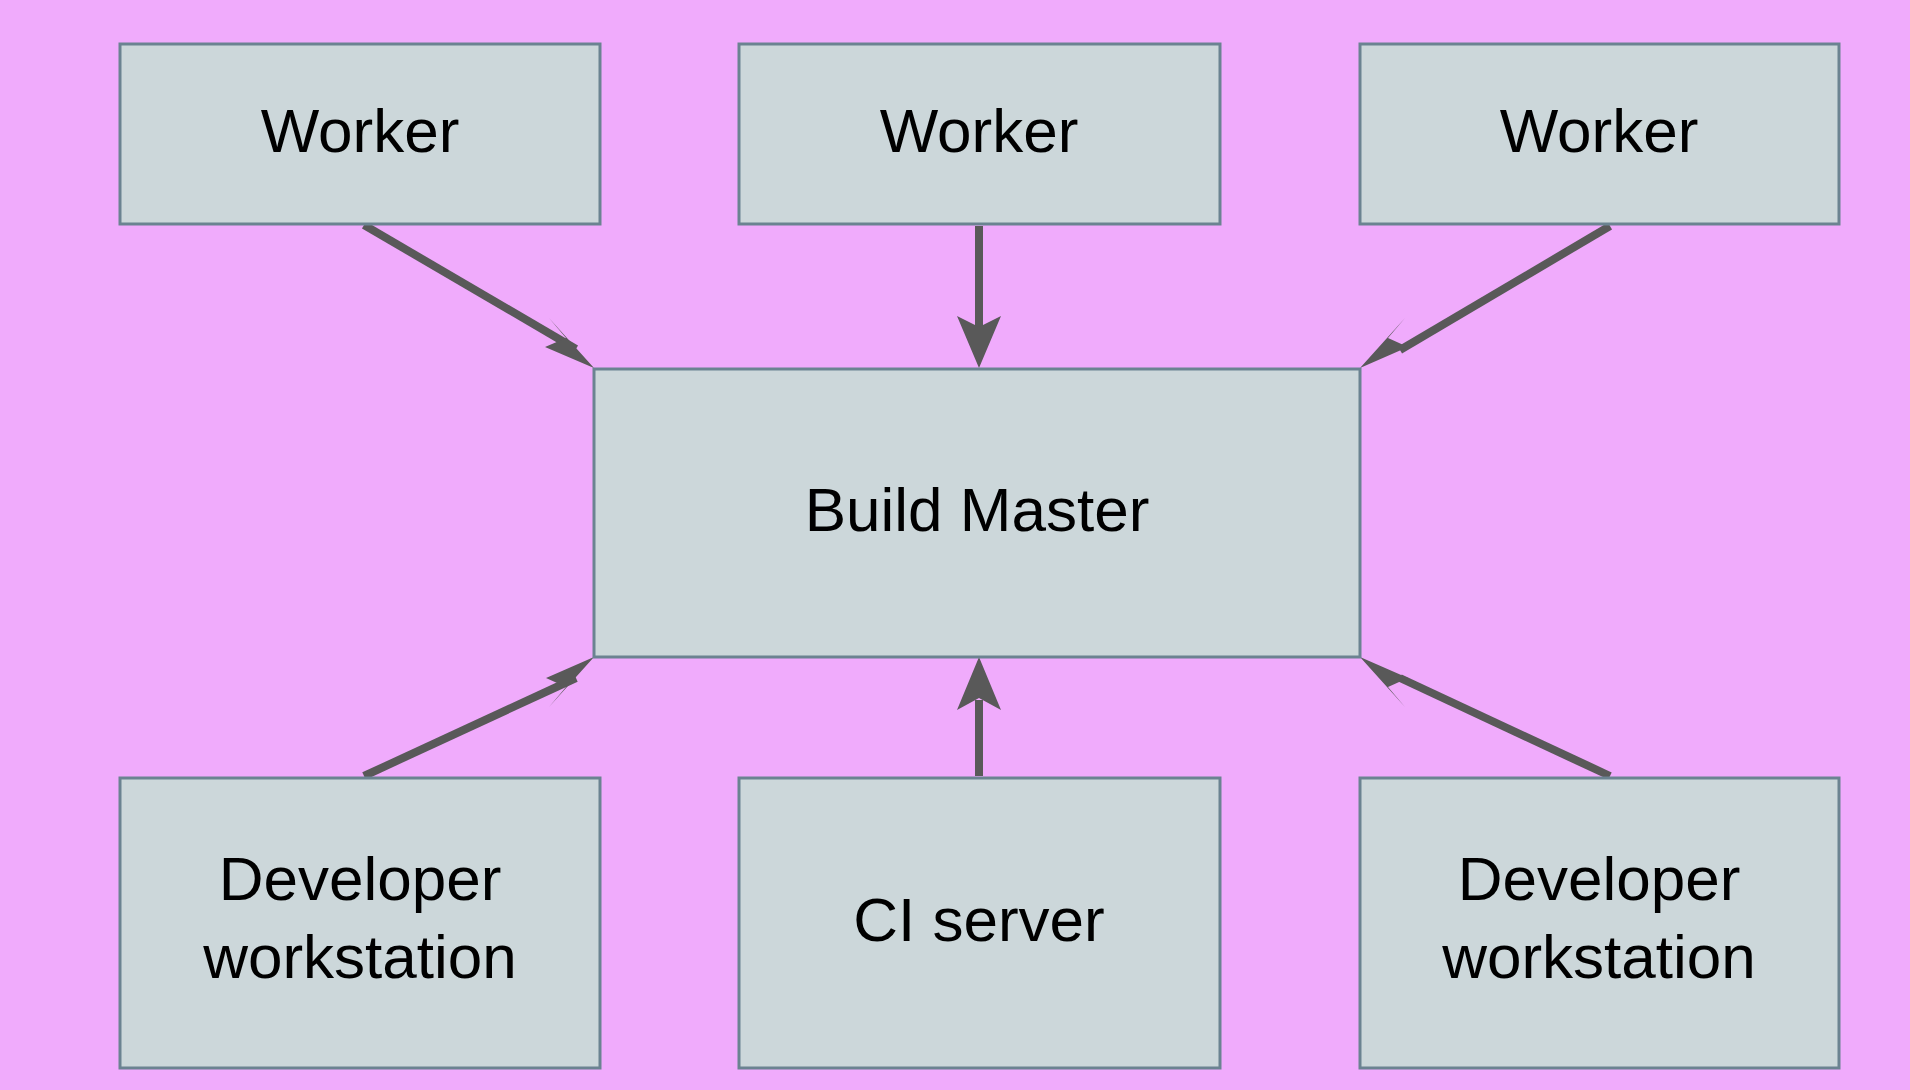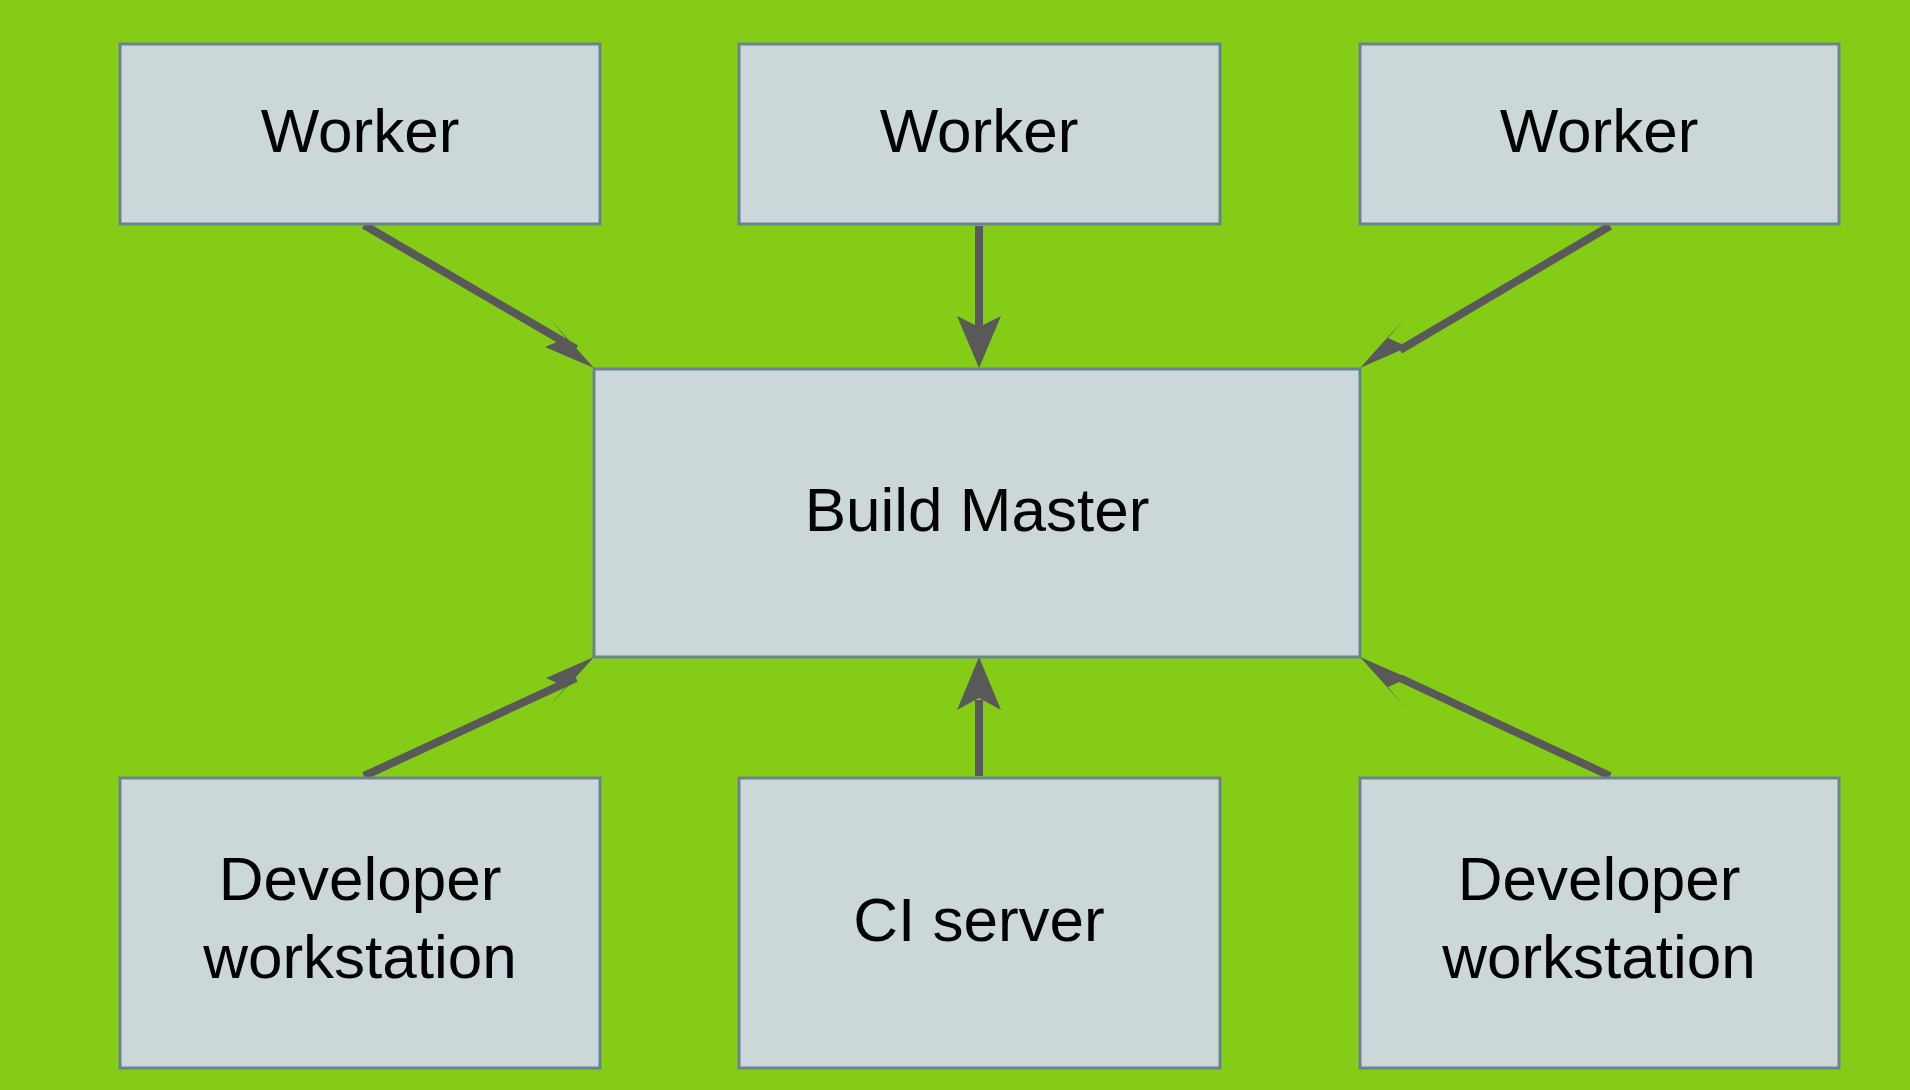--- a/index.html
+++ b/index.html
@@ -10,21 +10,21 @@
   body {
     width: 1910px;
     height: 1090px;
     overflow: hidden;
     font-family: "Liberation Sans", sans-serif;
   }
   #diagram-root {
     position: relative;
     width: 1910px;
     height: 1090px;
-    background: #84cc16;
+    background: #f0abfc;
   }
   svg.diagram-canvas {
     position: absolute;
     top: 0;
     left: 0;
     width: 1910px;
     height: 1090px;
     display: block;
   }
   .node-rect {

